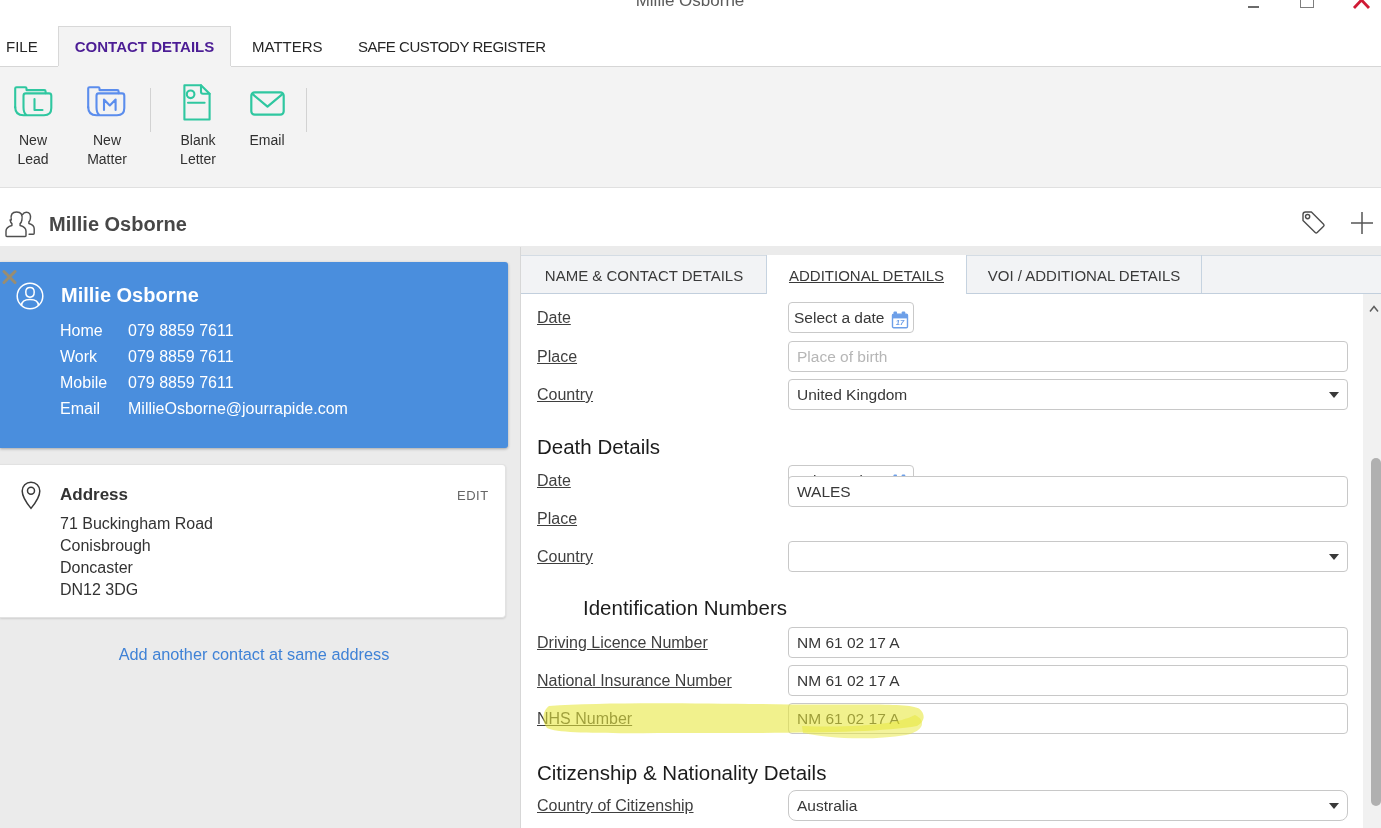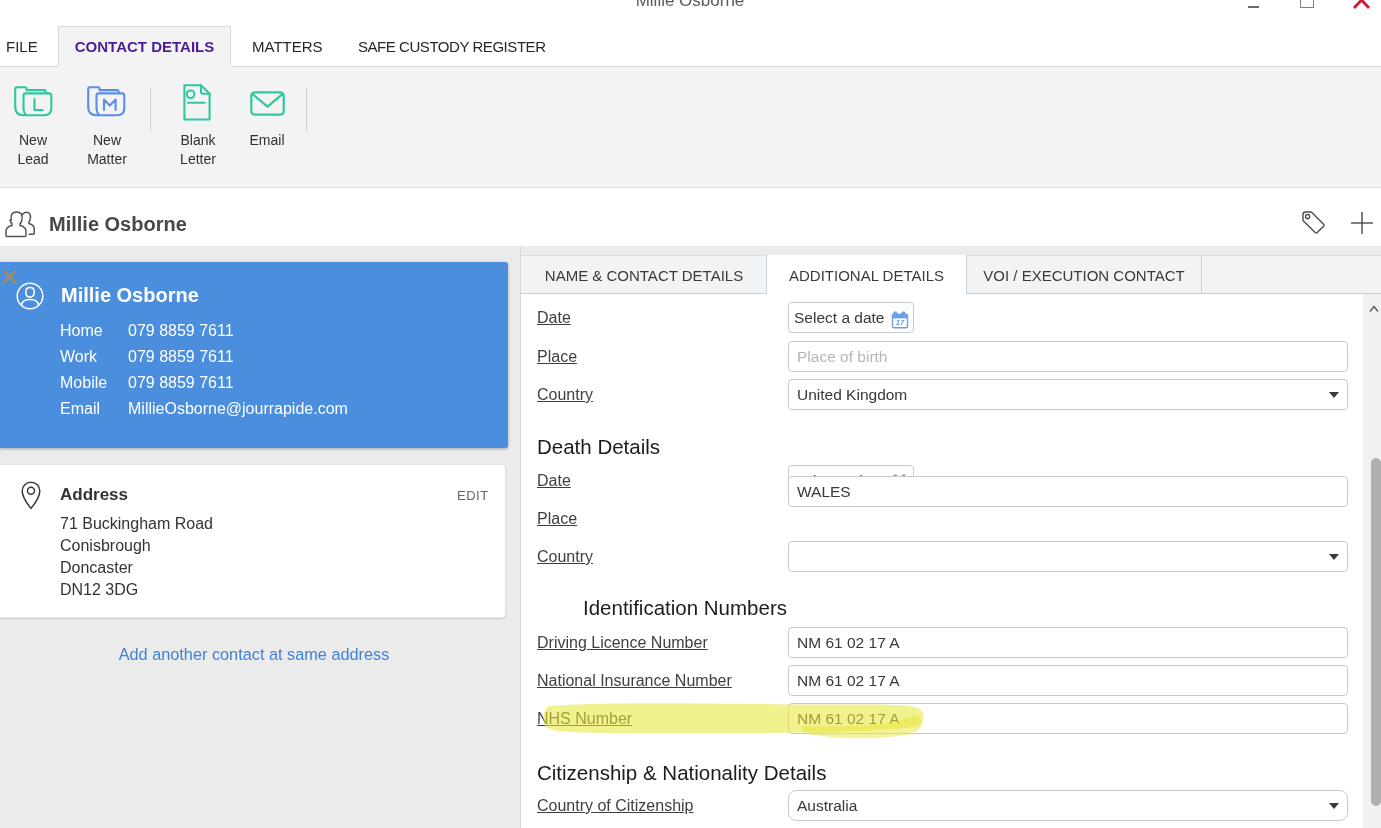--- a/index.html
+++ b/index.html
@@ -95,22 +95,22 @@
 
 <div class="abs" style="left:0;top:246px;width:1381px;height:9px;background:#ebebeb;"></div>
 <div class="abs" style="left:0;top:246px;width:521px;height:582px;background:#ebebeb;"></div>
 <div class="abs" style="left:520px;top:247px;width:1px;height:581px;background:#d7d7d7;"></div>
 <div class="abs" style="left:521px;top:255px;width:860px;height:573px;background:#fff;"></div>
 
 <div class="abs" style="left:521px;top:255px;width:860px;height:39px;background:#f2f3f5;border-top:1px solid #d4dce4;"></div>
 <div class="abs" style="left:521px;top:293px;width:860px;height:1px;background:#c2cfdd;"></div>
 <div class="abs" style="left:766px;top:255px;width:201px;height:39px;background:#fff;border-left:1px solid #c6d3e0;border-right:1px solid #c6d3e0;"></div>
 <div class="abs" style="left:522px;top:267px;width:244px;text-align:center;font-size:15px;color:#3a3a3a;">NAME &amp; CONTACT DETAILS</div>
-<div class="abs" style="left:766px;top:267px;width:201px;text-align:center;font-size:15px;color:#3a3a3a;">ADDITIONAL DETAILS</div>
-<div class="abs" style="left:967px;top:267px;width:234px;text-align:center;font-size:15px;color:#3a3a3a;">VOI / EXECUTION CONTACT</div>
+<div class="abs" style="left:766px;top:267px;width:201px;text-align:center;font-size:15px;color:#3a3a3a;text-decoration:underline;">ADDITIONAL DETAILS</div>
+<div class="abs" style="left:967px;top:267px;width:234px;text-align:center;font-size:15px;color:#3a3a3a;">VOI / ADDITIONAL DETAILS</div>
 <div class="abs" style="left:1201px;top:255px;width:1px;height:38px;background:#c6d3e0;"></div>
 
 <div class="abs" style="left:1363px;top:294px;width:18px;height:534px;background:#f1f1f1;"></div>
 <svg class="abs" style="left:1369px;top:305px;" width="10" height="8" viewBox="0 0 10 8">
   <path d="M1 6.5 L5 1.5 L9 6.5" stroke="#5e5e5e" stroke-width="1.5" fill="none"></path>
 </svg>
 <div class="abs" style="left:1371px;top:458px;width:10px;height:348px;background:#b0b0b0;border-radius:5px;"></div>
 
 <div class="abs" style="left:0;top:262px;width:508px;height:186px;background:#4a8edd;border-radius:0 3px 3px 0;box-shadow:0 1px 3px rgba(0,0,0,0.3);"></div>
 <svg class="abs" style="left:2px;top:269px;" width="15" height="16" viewBox="0 0 15 16">

